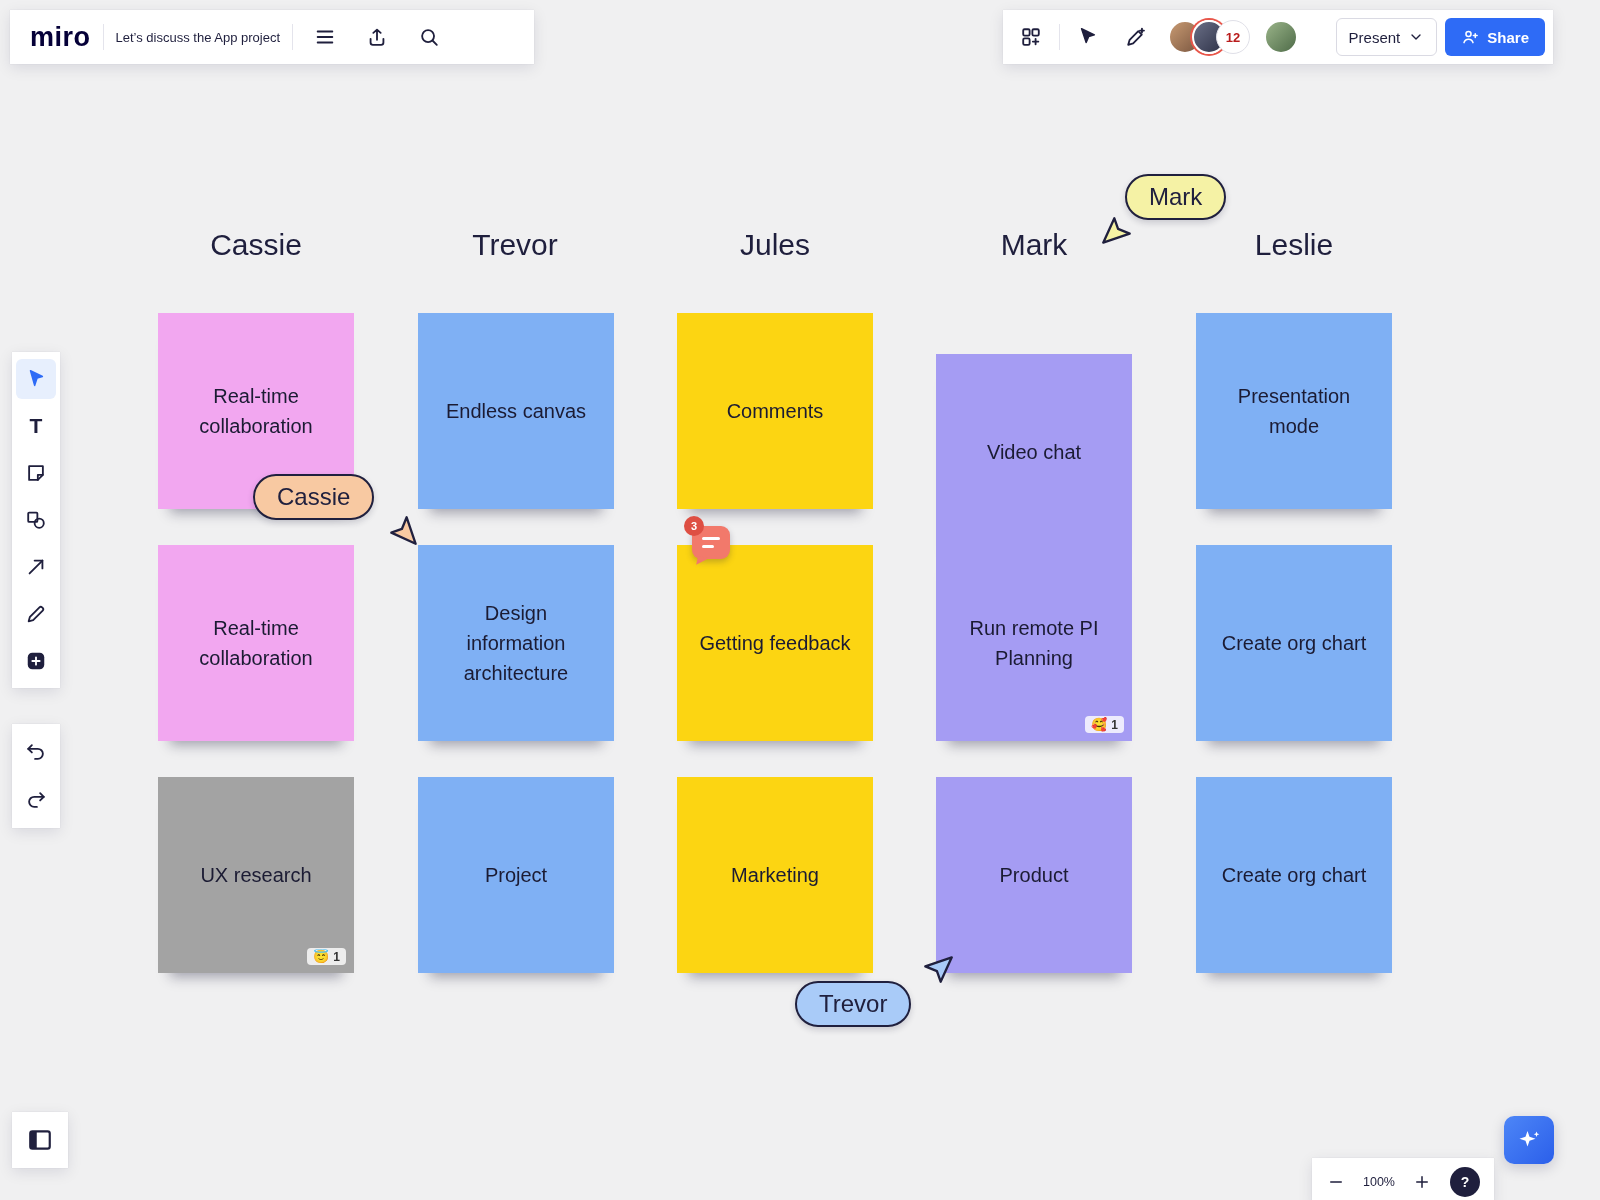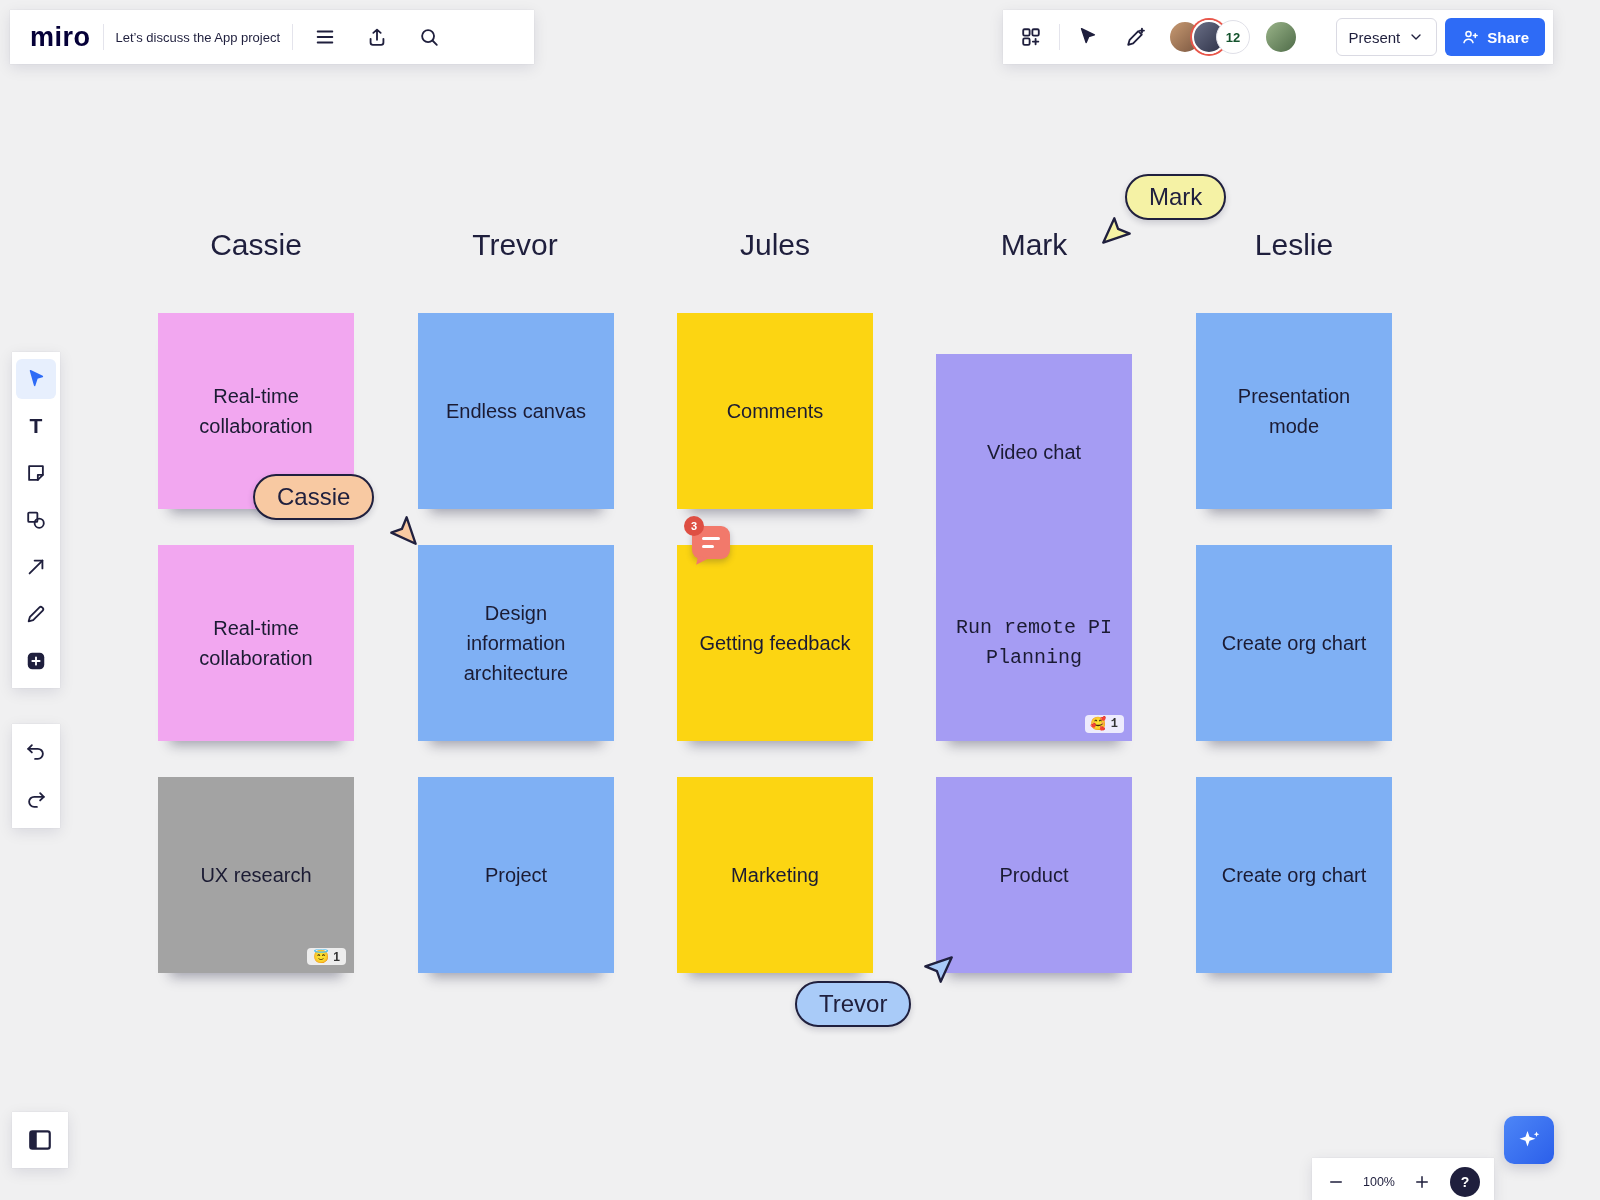--- a/index.html
+++ b/index.html
@@ -25,21 +25,21 @@
   
   .topbar-right { left:1003px; top:10px; height:54px; width:550px; display:flex; align-items:center;
                   padding:0 8px 0 8px; gap:8px; }
   .avatars { display:flex; align-items:center; margin-left:4px; }
   .avatar { width:34px; height:34px; border-radius:50%; border:2px solid #fff; flex:0 0 auto; cursor:pointer; }
   .avatar + .avatar { margin-left:-10px; }
   .av1 { background:linear-gradient(135deg,#C89A72,#7A5640); }
   .av2 { background:linear-gradient(135deg,#6A6F86,#2E3248); box-shadow:0 0 0 2px #E8564A; }
   .av3 { background:linear-gradient(135deg,#9AB489,#4E6B48); margin-left:6px; }
   .av-count { background:#fff; border:1px solid #E0E0E8; display:flex; align-items:center; justify-content:center;
-              font-size:13px; font-weight:700; color:#14532d; margin-left:-10px; z-index:2; }
+              font-size:13px; font-weight:700; color:#b91c1c; margin-left:-10px; z-index:2; }
   .present-btn { margin-left:auto; height:38px; border:1px solid #DADAE3; background:#fff; border-radius:6px;
                  display:flex; align-items:center; gap:8px; padding:0 12px; font-size:15px; font-weight:500;
                  color:#1F1F3D; cursor:pointer; font-family:inherit; }
   .share-btn { height:38px; border:none; border-radius:6px; display:flex; align-items:center; gap:8px;
                padding:0 16px; font-size:15px; font-weight:600; color:#fff; cursor:pointer; font-family:inherit; }
 
   
   .toolrail { left:12px; top:352px; width:48px; display:flex; flex-direction:column; align-items:center;
               padding:7px 0; gap:7px; }
   .toolrail2 { left:12px; top:724px; width:48px; display:flex; flex-direction:column; align-items:center;
@@ -284,21 +284,21 @@
   <div class="note" style="left: 677px; top: 545px; background: rgb(252, 213, 18);">
     <div class="note-text">Getting feedback</div>
   </div>
   <div class="note" style="left: 677px; top: 777px; background: rgb(252, 213, 18);">
     <div class="note-text">Marketing</div>
   </div>
 
   <div class="note" style="left: 936px; top: 313px; background: rgb(165, 156, 243); margin-top: 41px;">
     <div class="note-text">Video chat</div>
   </div>
-  <div class="note" style="left: 936px; top: 545px; background: rgb(165, 156, 243); font-family: Liberation Mono, monospace;">
+  <div class="note" style="left: 936px; top: 545px; background: rgb(165, 156, 243);">
     <div class="note-text">Run remote PI Planning</div>
     <div class="reaction">
       <span>🥰</span>
       <span class="rcount">1</span>
     </div>
   </div>
   <div class="note" style="left: 936px; top: 777px; background: rgb(165, 156, 243);">
     <div class="note-text">Product</div>
   </div>
 

